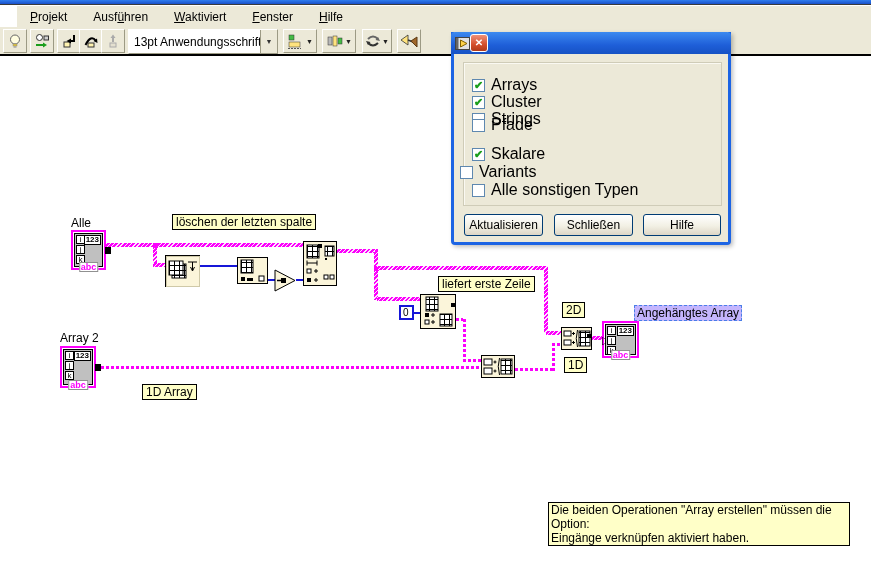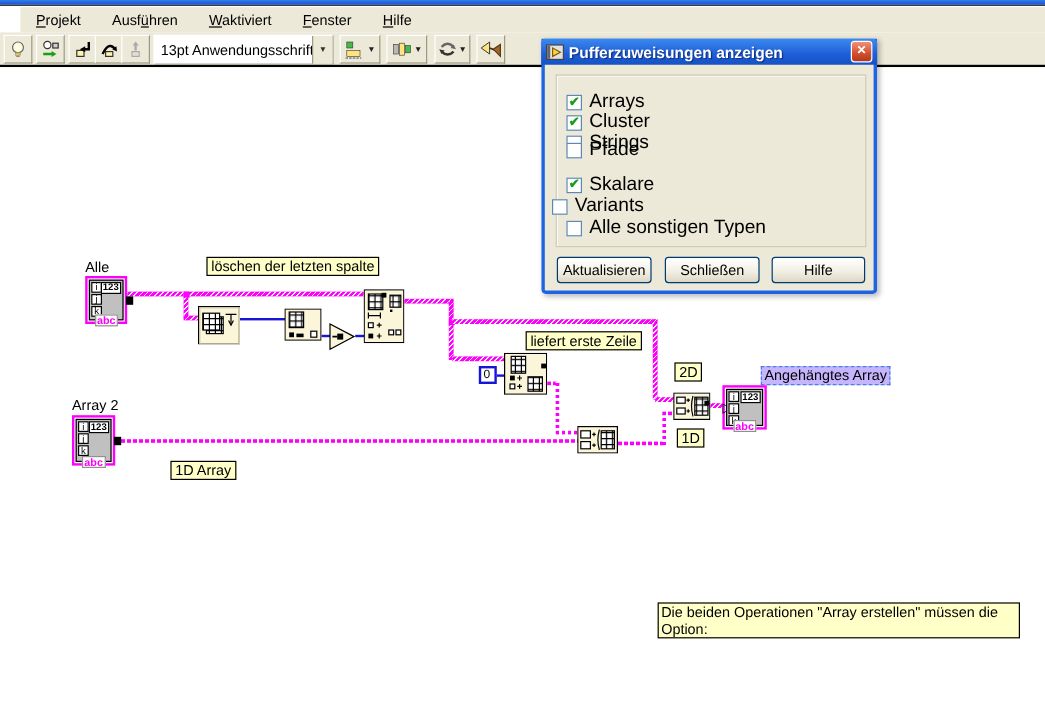--- a/index.html
+++ b/index.html
@@ -314,31 +314,31 @@
       <span class="idxcell" style="top:1px">i</span>
       <span class="idxcell" style="top:11px">j</span>
       <span class="idxcell" style="top:21px">k</span>
       <span class="numbox">123</span>
       <span class="abctab">abc</span>
     </div>
   </div>
 
   <div class="comment" style="left:548px;top:446px;width:302px">
     <div>Die beiden Operationen "Array erstellen" müssen die Option:</div>
+    <div>Eingänge verknüpfen aktiviert haben.</div>
   </div>
 </div>
 
 <div class="dialog">
   <div class="dtitle">
     <svg width="15" height="15">
       <rect x="0.5" y="1.5" width="14" height="12" fill="#E2E2E2" stroke="#444"></rect>
       <rect x="1" y="2" width="2.5" height="11" fill="#666"></rect>
       <polygon points="5.5,4 12,7.5 5.5,11" fill="#FFD24A" stroke="#806000"></polygon>
     </svg>
-    <span class="ttext">Pufferzuweisungen anzeigen</span>
     <span class="closebtn">
         <span>✕</span>
       </span>
   </div>
 
   <div class="groupbox"></div>
 
   <div class="cbrow" style="left:18px;top:44px">
     <span class="cbox">
         <span class="cbmark">✔</span>

